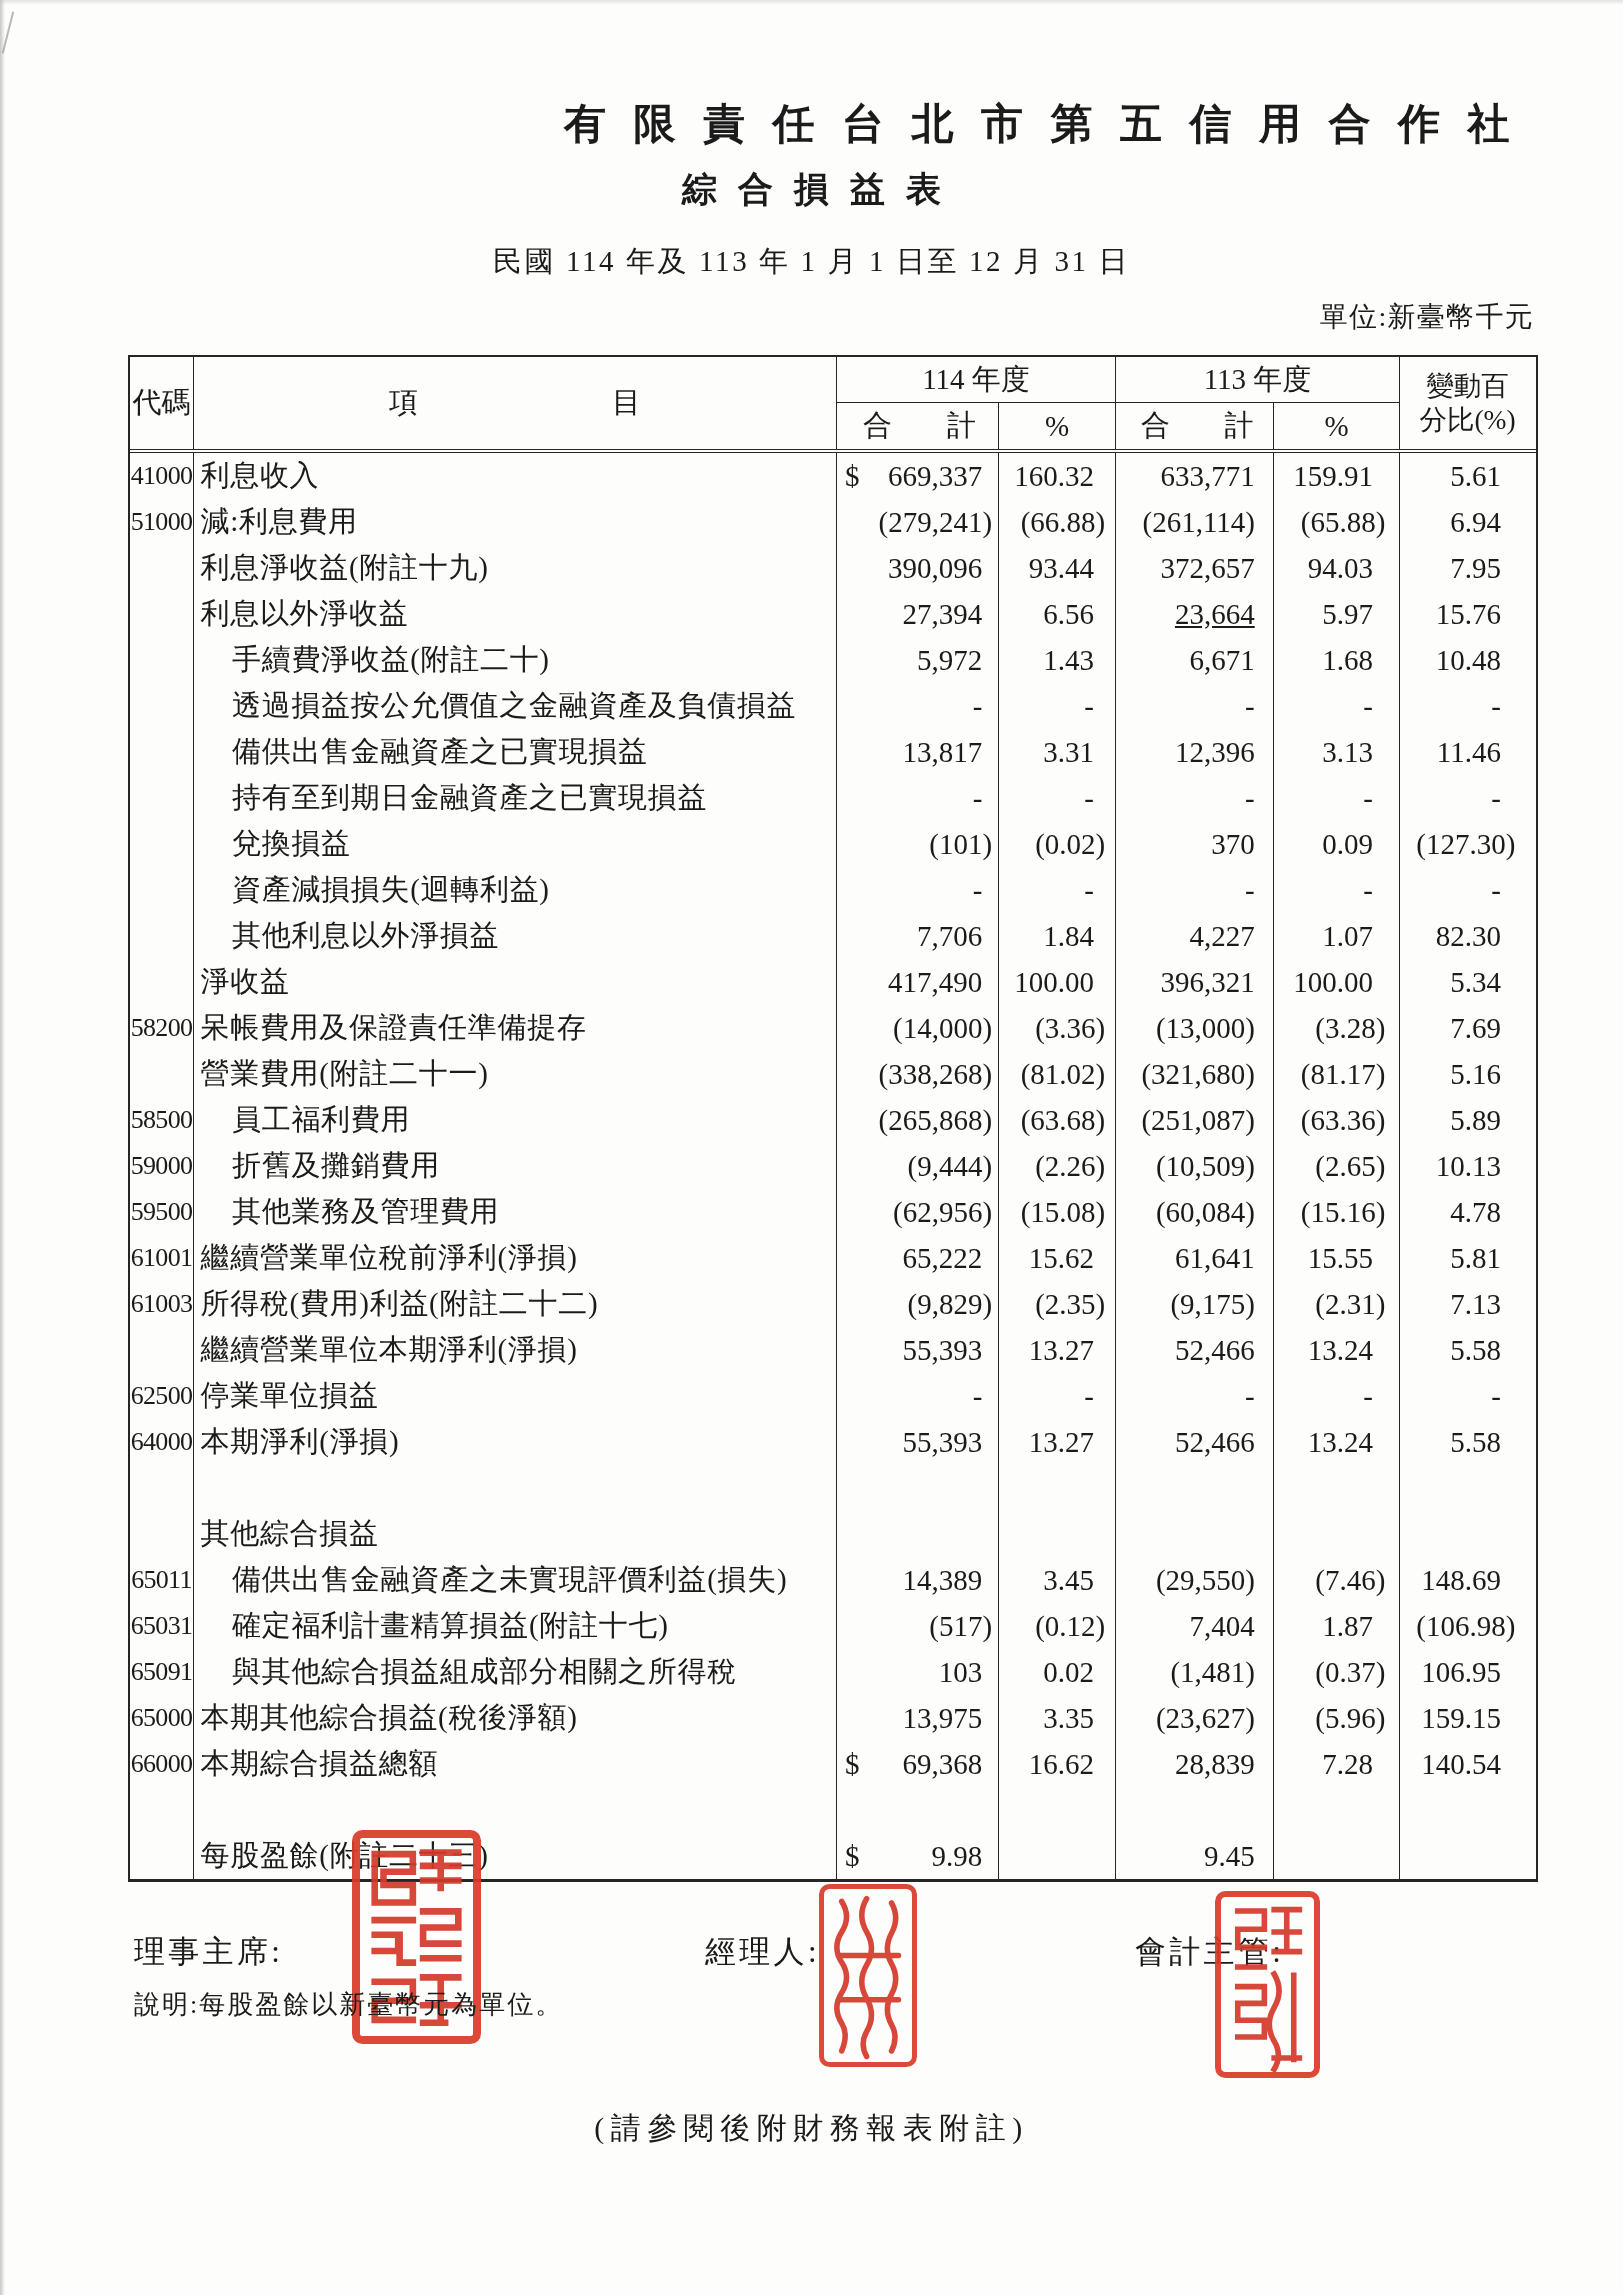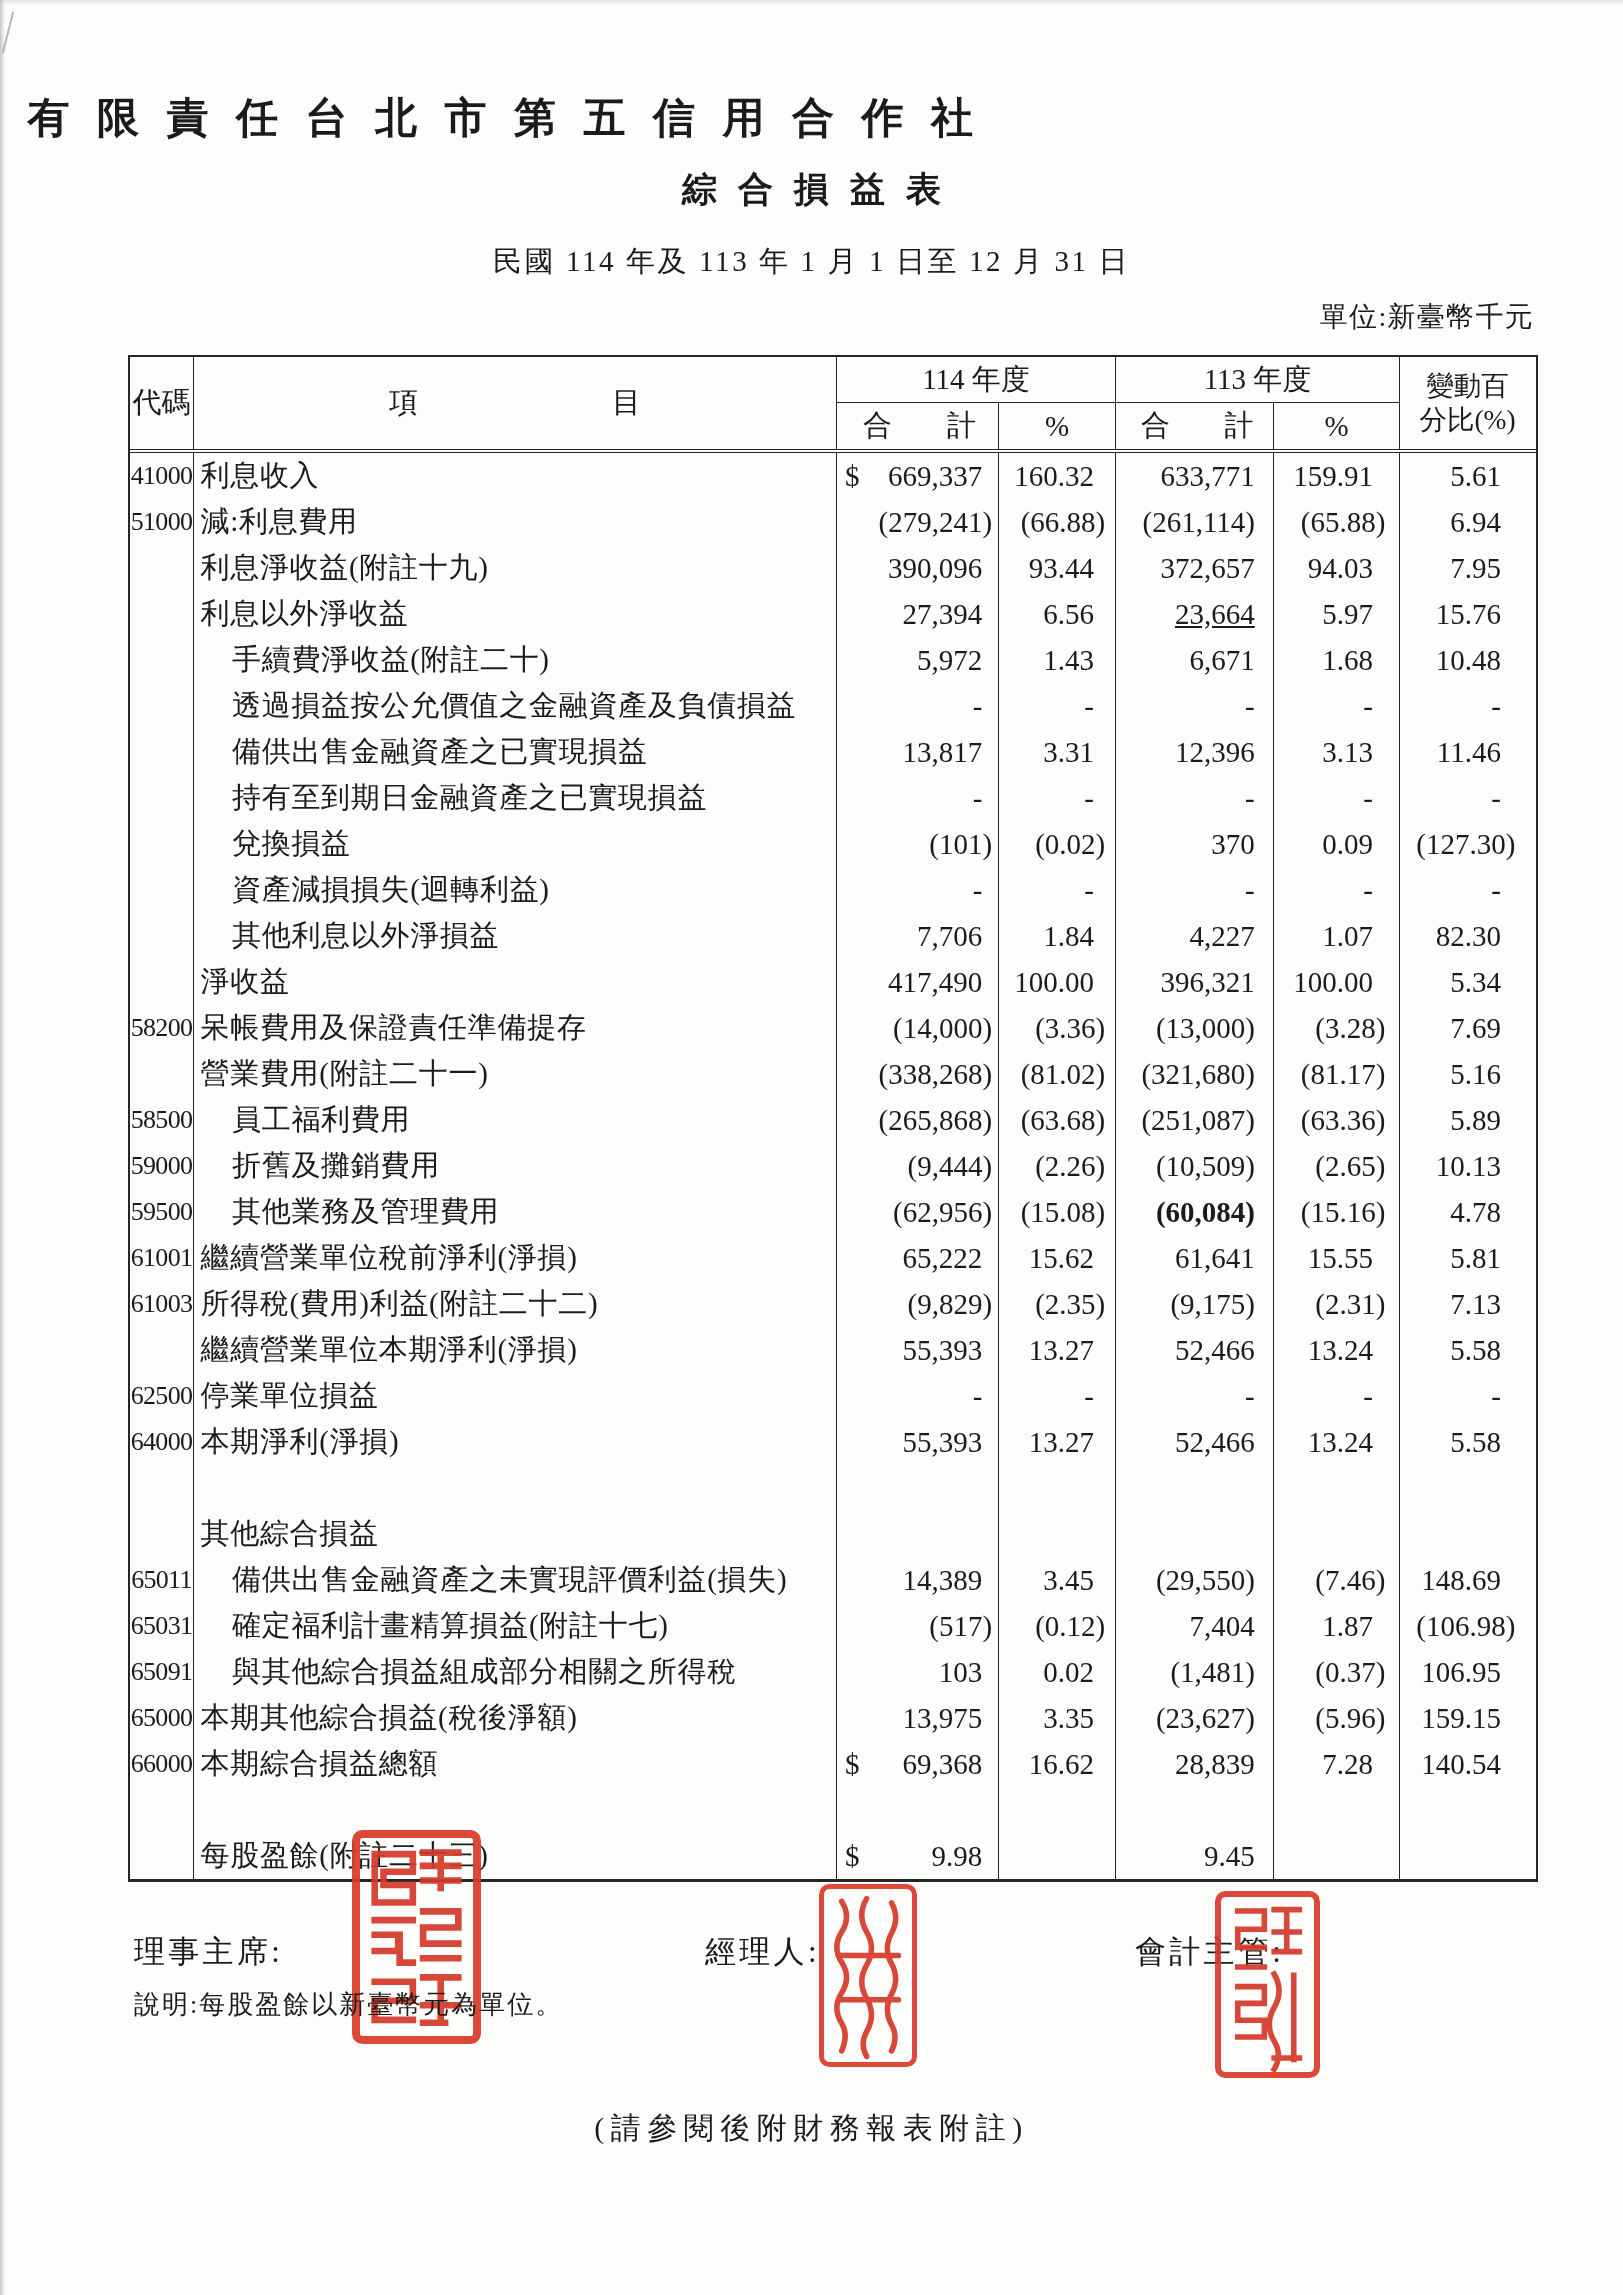--- a/index.html
+++ b/index.html
@@ -13,21 +13,21 @@
   }
   
   .edge-left{position:absolute;left:0;top:0;width:4.6px;height:100%;
     background:linear-gradient(90deg,#9a9a9a,rgba(255,255,255,0));opacity:.55;}
   .edge-top{position:absolute;left:0;top:0;width:100%;height:5.2px;
     background:linear-gradient(#bdbdbd,rgba(255,255,255,0));opacity:.4;}
   .corner-tick{position:absolute;left:6.5px;top:10.5px;width:2px;height:43px;
     background:#8a8a8a;transform:rotate(14deg);opacity:.6;}
 
   
-  .doc-title{position:absolute;top:90px;left:0;width:1537px;text-align:left;
+  .doc-title{position:absolute;top:96px;left:0;width:1537px;text-align:right;
     font-size:42px;font-weight:600;letter-spacing:27.5px;text-indent:27.5px;white-space:nowrap;}
   .doc-subtitle{position:absolute;top:166px;left:0;width:1623px;text-align:center;
     font-size:35px;font-weight:600;letter-spacing:21px;text-indent:21px;white-space:nowrap;}
   .doc-period{position:absolute;top:242px;left:0;width:1623px;text-align:center;
     font-size:29px;letter-spacing:2.6px;white-space:nowrap;}
   .unit-note{position:absolute;top:298px;left:128px;width:1406px;text-align:right;
     font-size:28px;letter-spacing:1.3px;}
 
   
   :root{--cols:64px 643px 162px 117px 158px 126px 135px;--ink:#262626;}
@@ -426,21 +426,21 @@
         <div class="tr">
           <div class="td code br">59500</div>
           <div class="td item br ind">其他業務及管理費用</div>
           <div class="td num c114 br paren">
             <div class="val" style="display: inline;">(62,956)</div>
           </div>
           <div class="td num p114 br paren">
             <div class="val" style="display: inline;">(15.08)</div>
           </div>
           <div class="td num c113 br paren">
-            <div class="val" style="display: inline; font-weight: bold;">(60,084)</div>
+            <div class="val" style="display: inline;">(60,084)</div>
           </div>
           <div class="td num p113 br paren">
             <div class="val" style="display: inline;">(15.16)</div>
           </div>
           <div class="td num chg">
             <div class="val" style="display: inline;">4.78</div>
           </div>
         </div>
         <div class="tr">
           <div class="td code br">61001</div>

